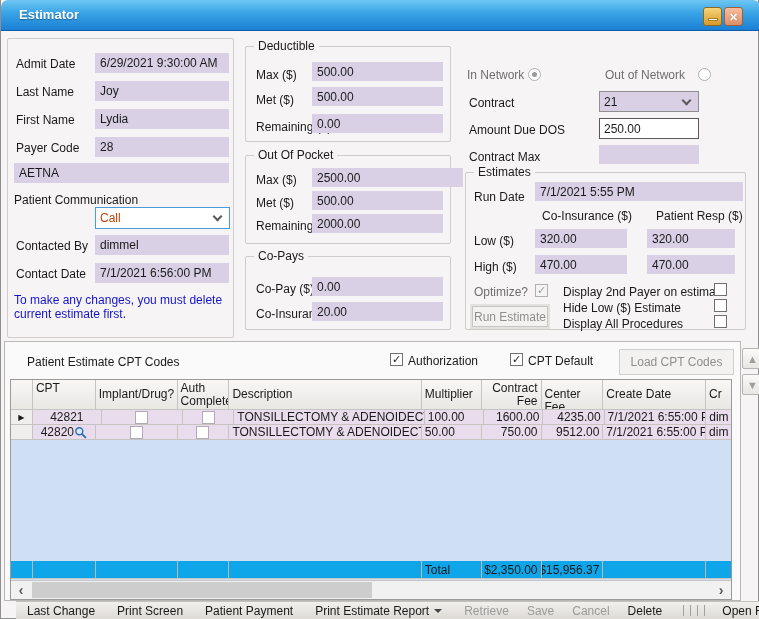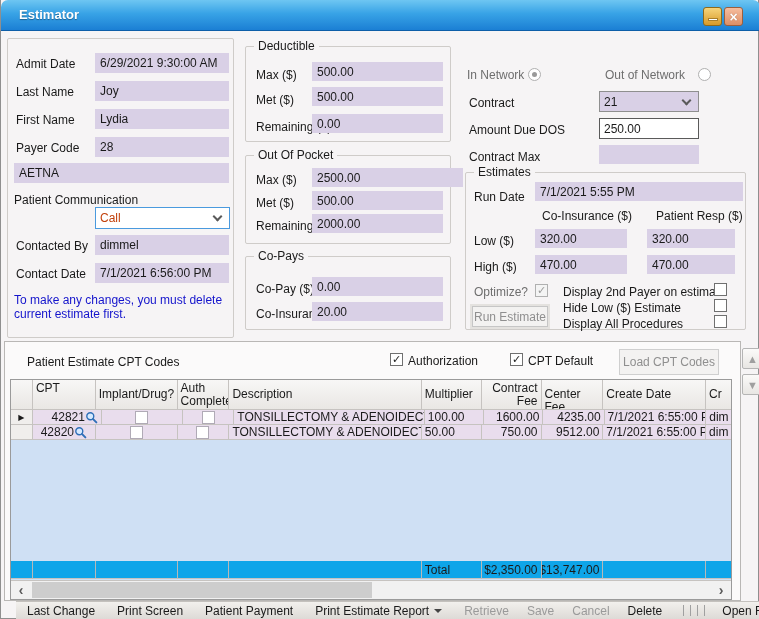--- a/index.html
+++ b/index.html
@@ -170,39 +170,39 @@
   <div class="section">
     <div class="lbl" style="left:22px;top:13px;">Patient Estimate CPT Codes</div>
     <div class="cb" style="left:385px;top:11px;">
         <span>✓</span>
       </div>
     <div class="lbl" style="left:403px;top:12px;">Authorization</div>
     <div class="cb" style="left:505px;top:11px;">
         <span>✓</span>
       </div>
     <div class="lbl" style="left:523px;top:12px;">CPT Default</div>
-    <div class="btn" style="left:614px;top:7px;width:100px;height:26px;border-color:#cfcfcf;">Load CPT Codes</div>
+    <div class="btn" style="left:614px;top:7px;width:115px;height:26px;border-color:#cfcfcf;">Load CPT Codes</div>
 
     <div class="grid">
       <div class="gr ghead" style="top:0;height:30px;">
         <div class="gc" style="width:22px;background:linear-gradient(#f8f7f6,#e9e7e4);"></div>
         <div class="gc" style="width:63px;">CPT</div>
         <div class="gc ctr" style="width:82px;padding-top:8px;">Implant/Drug?</div>
         <div class="gc" style="width:52px;">Auth Complete</div>
         <div class="gc" style="width:193px;padding-top:8px;">Description</div>
         <div class="gc" style="width:60px;padding-top:8px;">Multiplier</div>
         <div class="gc r" style="width:60px;text-align:right;">Contract Fee</div>
         <div class="gc" style="width:62px;padding-top:8px;">Center Fee</div>
         <div class="gc" style="width:103px;padding-top:8px;">Create Date</div>
         <div class="gc" style="width:25px;padding-top:8px;border-right:none;">Cr</div>
       </div>
 
       <div class="gr drow" style="top:30px;height:15px;">
         <div class="gc sel" style="width:22px;font-size:8px;">▶</div>
-        <div class="gc" style="width:70px;justify-content:flex-end;">
+        <div class="gc" style="width:70px;justify-content:center;flex-direction:column;">
             <span>42821</span>
             <svg class="mag" width="13" height="13" viewBox="0 0 16 16">
               <circle cx="6.5" cy="6.5" r="4.3" fill="#d6e9ff" stroke="#2f6fb8" stroke-width="1.7"></circle>
               <line x1="10" y1="10" x2="14" y2="14" stroke="#2f6fb8" stroke-width="2.4" stroke-linecap="round"></line>
             </svg>
           </div>
         <div class="gc" style="width:82px;">
             <span class="minicb"></span>
           </div>
         <div class="gc" style="width:52px;">
@@ -240,21 +240,21 @@
       </div>
 
       <div class="gr trow" style="top:181px;height:18px;">
         <div class="gc" style="width:22px;"></div>
         <div class="gc" style="width:63px;"></div>
         <div class="gc" style="width:82px;"></div>
         <div class="gc" style="width:52px;"></div>
         <div class="gc" style="width:193px;"></div>
         <div class="gc" style="width:60px;">Total</div>
         <div class="gc r" style="width:60px;">$2,350.00</div>
-        <div class="gc r" style="width:62px;">$13,747.00</div>
+        <div class="gc r" style="width:62px;">$15,956.37</div>
         <div class="gc" style="width:103px;"></div>
         <div class="gc" style="width:25px;border-right:none;"></div>
       </div>
 
       <div class="hscroll">
         <div class="sbtn" style="left:0;">‹</div>
         <div class="thumb"></div>
         <div class="sbtn" style="right:0;">›</div>
       </div>
     </div>

